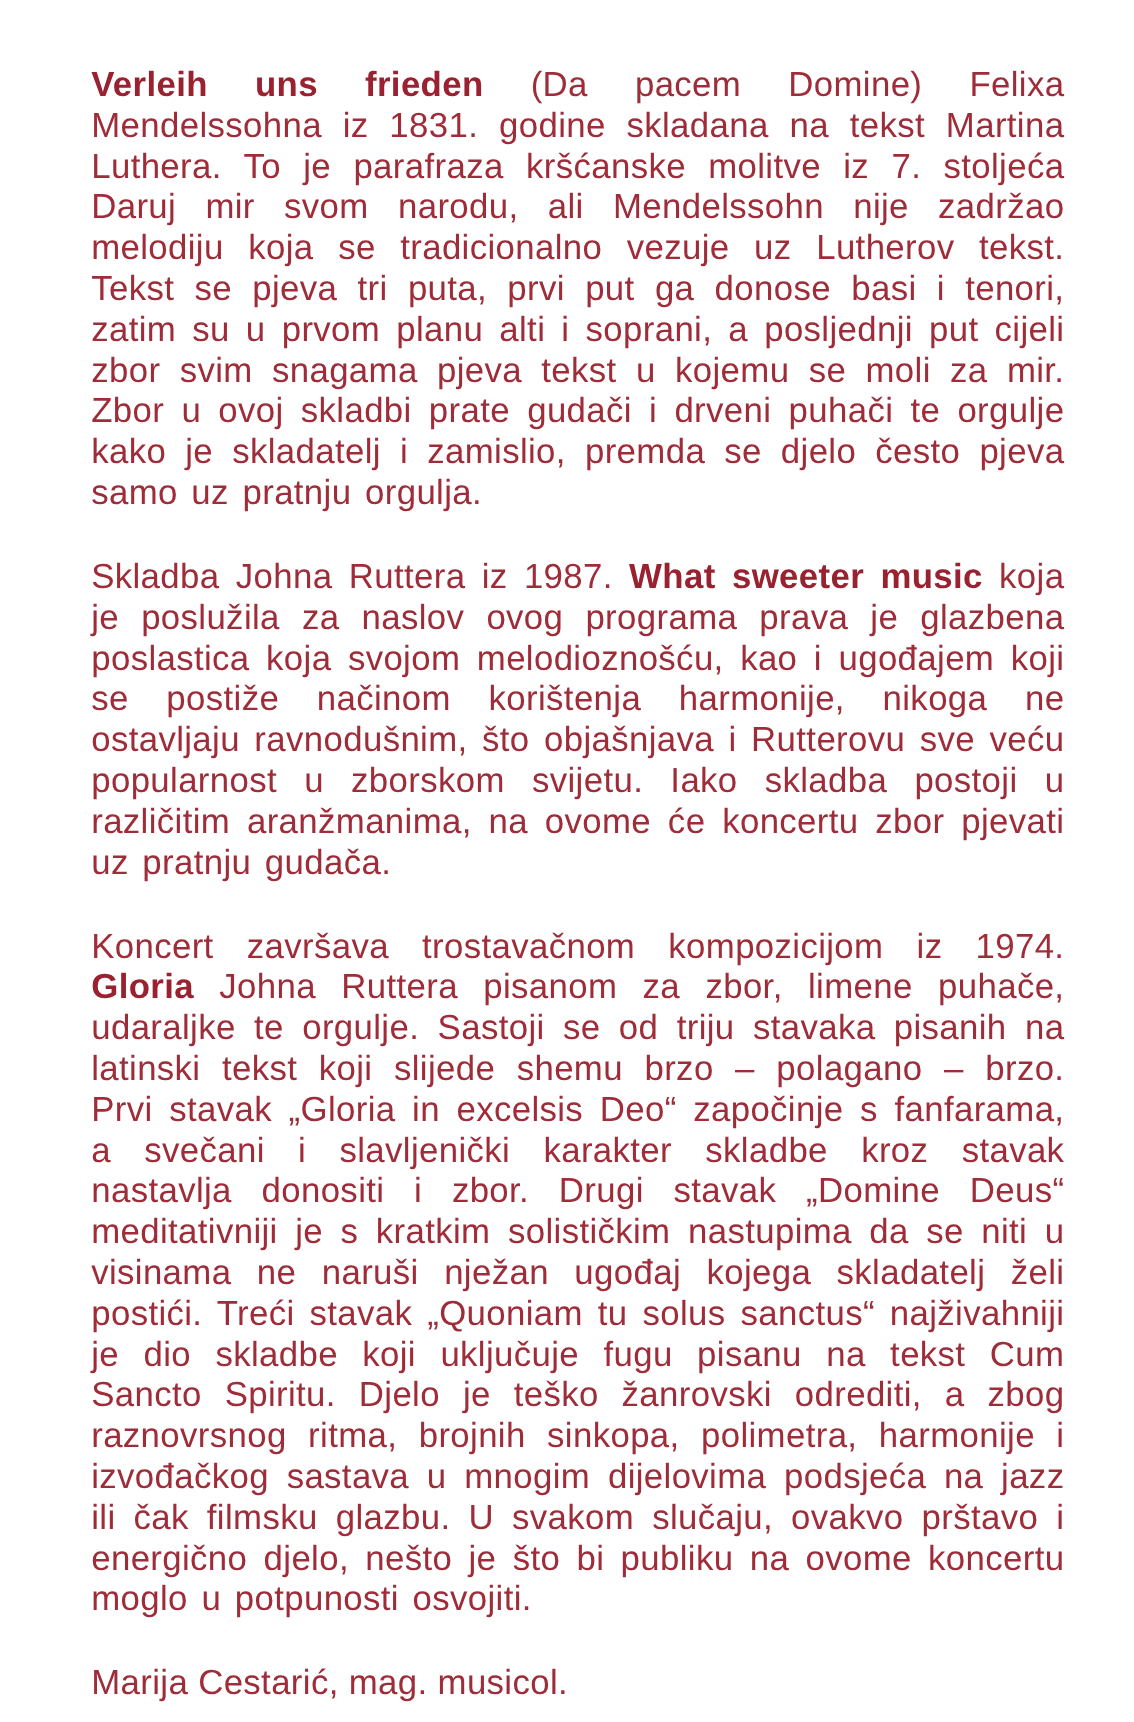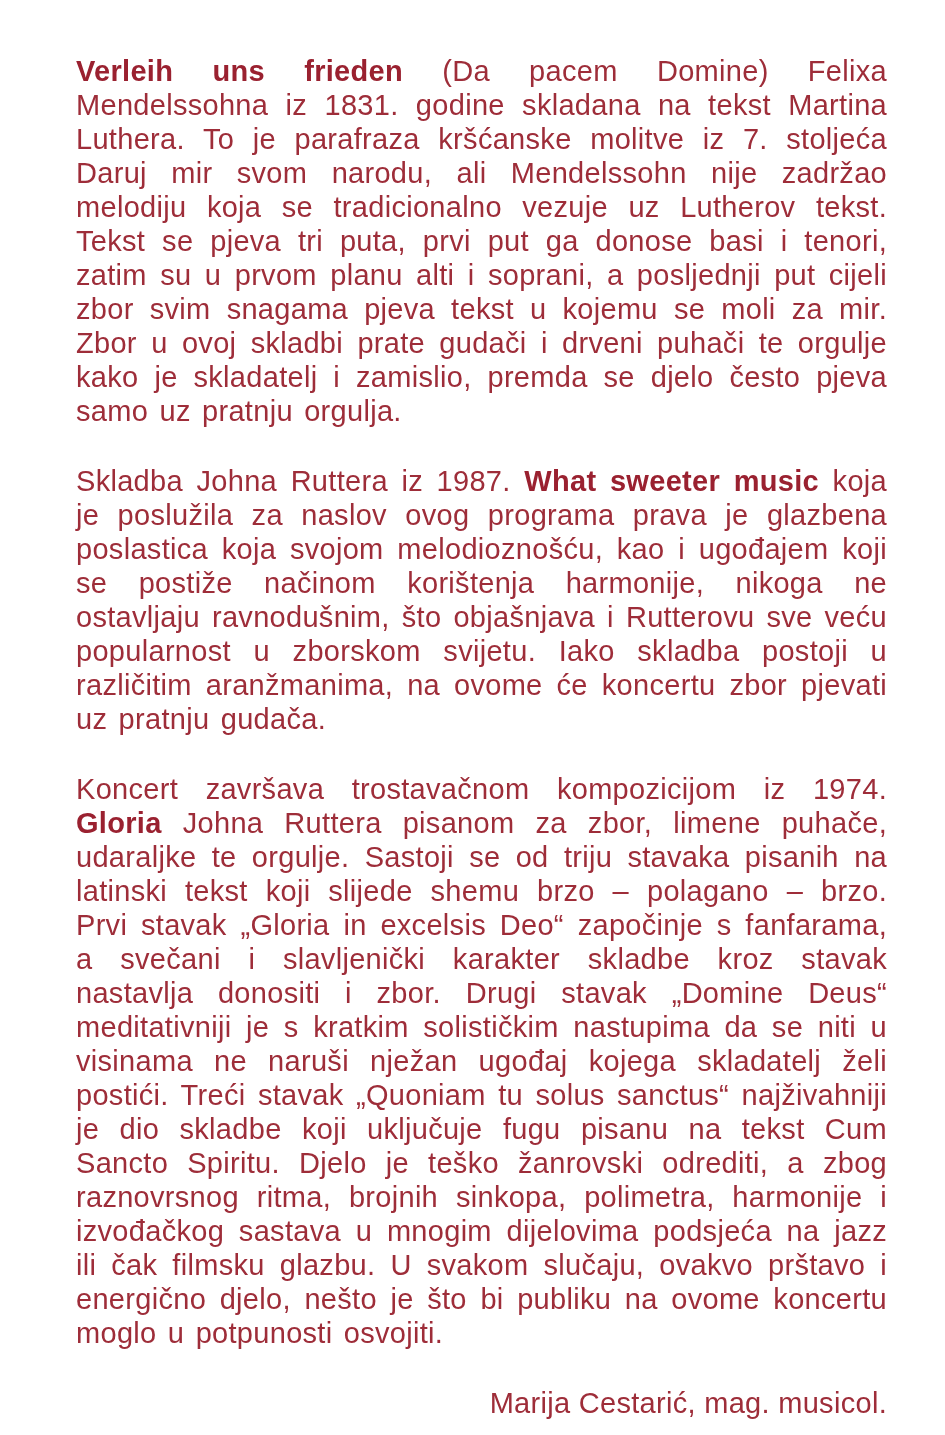--- a/index.html
+++ b/index.html
@@ -43,21 +43,21 @@
   .run { color: var(--ink); }
   .run.bold {
     font-weight: 700;
     color: var(--ink-bold);
   }
   .signature {
     margin-top: 28px;
     font-size: 29px;
     line-height: 34px;
     color: var(--ink);
-    text-align: right;
+    text-align: left;
     letter-spacing: 0.3px;
   }
 </style>
 </head>
 <body>
 
 <div class="page">
   <div class="text-block">
 
     <p class="para"><span class="run bold">Verleih uns frieden</span><span class="run"> (Da pacem Domine) Felixa Mendelssohna iz 1831. godine skladana na tekst Martina Luthera. To je parafraza kršćanske molitve iz 7. stoljeća Daruj mir svom narodu, ali Mendelssohn nije zadržao melodiju koja se tradicionalno vezuje uz Lutherov tekst. Tekst se pjeva tri puta, prvi put ga donose basi i tenori, zatim su u prvom planu alti i soprani, a posljednji put cijeli zbor svim snagama pjeva tekst u kojemu se moli za mir. Zbor u ovoj skladbi prate gudači i drveni puhači te orgulje kako je skladatelj i zamislio, premda se djelo često pjeva samo uz pratnju orgulja.</span></p>

